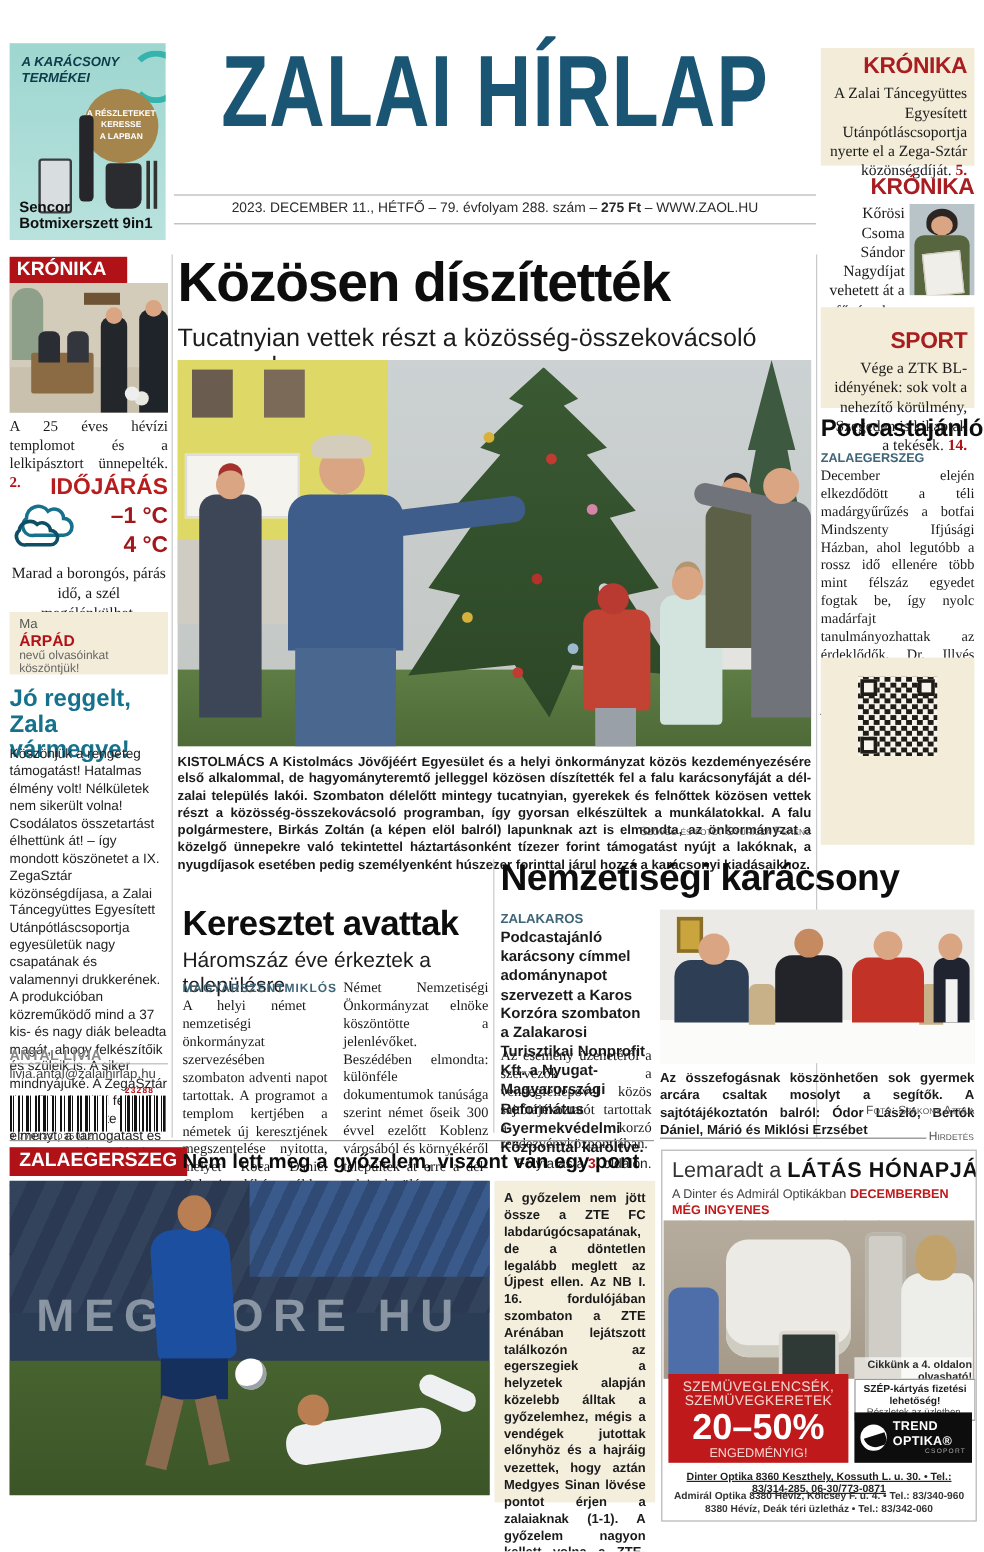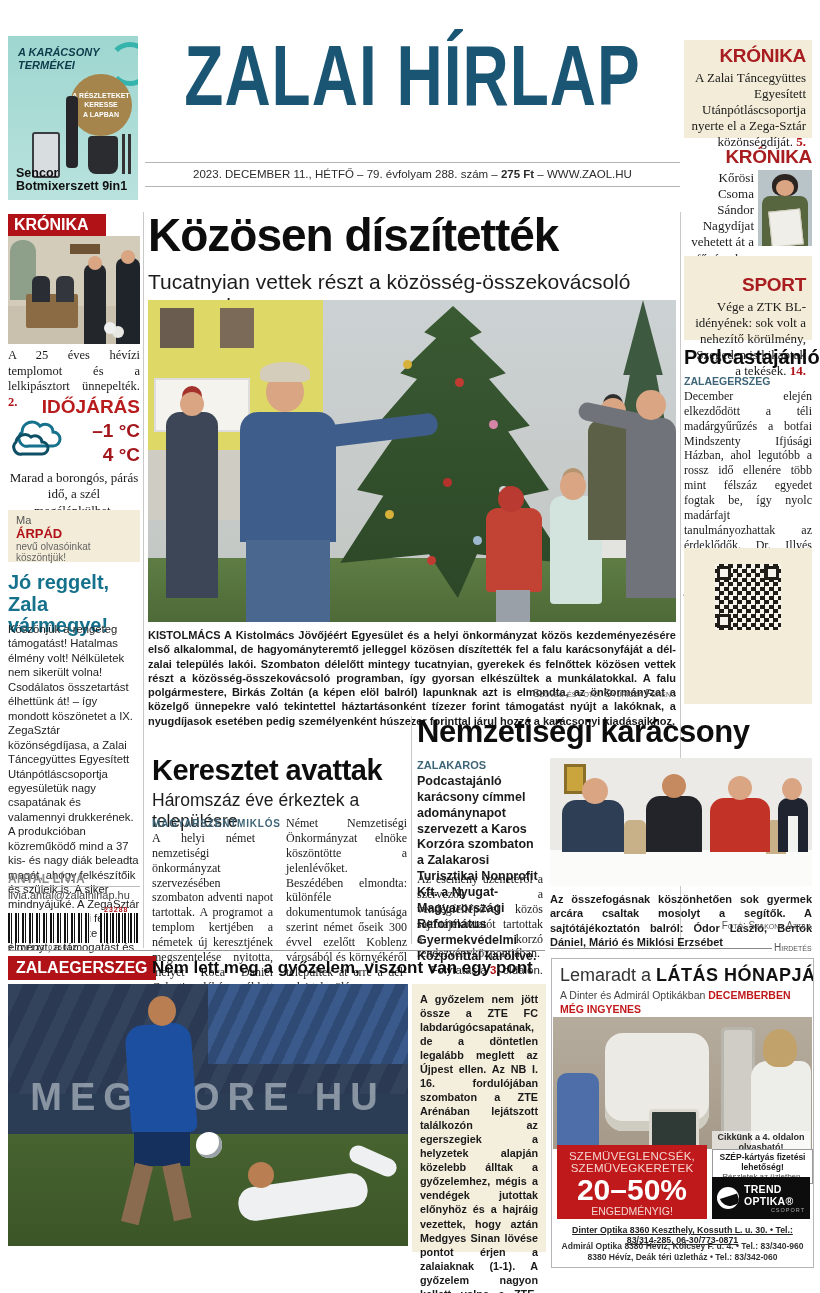--- a/index.html
+++ b/index.html
@@ -266,21 +266,21 @@
       <div class="abs" style="left:168px;top:10px;width:34px;height:110px;background:#cfcdc6;border-radius:6px;box-shadow:inset 0 0 0 3px #b8b5ac;"></div>
       <div class="abs" style="left:198px;top:44px;width:60px;height:88px;background:#ededea;border-radius:16px 10px 0 0;"></div>
       <div class="abs" style="left:210px;top:12px;width:34px;height:38px;background:#c2a26b;border-radius:50% 50% 40% 40%;"></div>
     </div>
     <div class="abs" style="left:5px;top:186px;width:150px;height:74px;background:#c0191c;color:#f4d6cf;text-align:center;padding-top:5px;box-sizing:border-box;">
       <div style="font-size:11.5px;letter-spacing:.3px;">SZEMÜVEGLENCSÉK,</div>
       <div style="font-size:11.5px;letter-spacing:.3px;">SZEMÜVEGKERETEK</div>
       <div style="font-size:30px;font-weight:800;color:#fff;line-height:1;margin-top:1px;">20–50%</div>
       <div style="font-size:10.5px;">ENGEDMÉNYIG!</div>
     </div>
-    <div class="abs" style="left:160px;top:172px;width:98px;font-size:9px;font-weight:700;color:#2b2b2b;text-align:center;background:rgba(255,255,255,.65);padding:1px 0;">Cikkünk a 4. oldalon olvasható!</div>
+    <div class="abs" style="left:160px;top:172px;width:98px;font-size:9px;font-weight:700;color:#2b2b2b;text-align:right;background:rgba(255,255,255,.65);padding:1px 0;">Cikkünk a 4. oldalon olvasható!</div>
     <div class="abs" style="left:160px;top:190px;width:97px;border:1px solid #999;text-align:center;padding:2px 1px;background:#fff;">
       <div style="font-size:8.5px;font-weight:700;">SZÉP-kártyás fizetési lehetőség!</div>
       <div style="font-size:8px;color:#444;">Részletek az üzletben.</div>
     </div>
     <div class="abs" style="left:160px;top:218px;width:98px;height:42px;background:#0d0d0d;display:flex;align-items:center;gap:5px;padding:0 5px;box-sizing:border-box;">
       <div style="width:22px;height:22px;border-radius:50%;background:#fff;position:relative;flex:none;overflow:hidden;">
         <div class="abs" style="left:4px;top:9px;width:18px;height:10px;background:#0d0d0d;border-radius:0 0 0 12px;transform:rotate(-18deg);"></div>
       </div>
       <div style="color:#fff;">
         <div style="font-size:10.5px;font-weight:800;letter-spacing:.3px;">TREND OPTIKA®</div>

